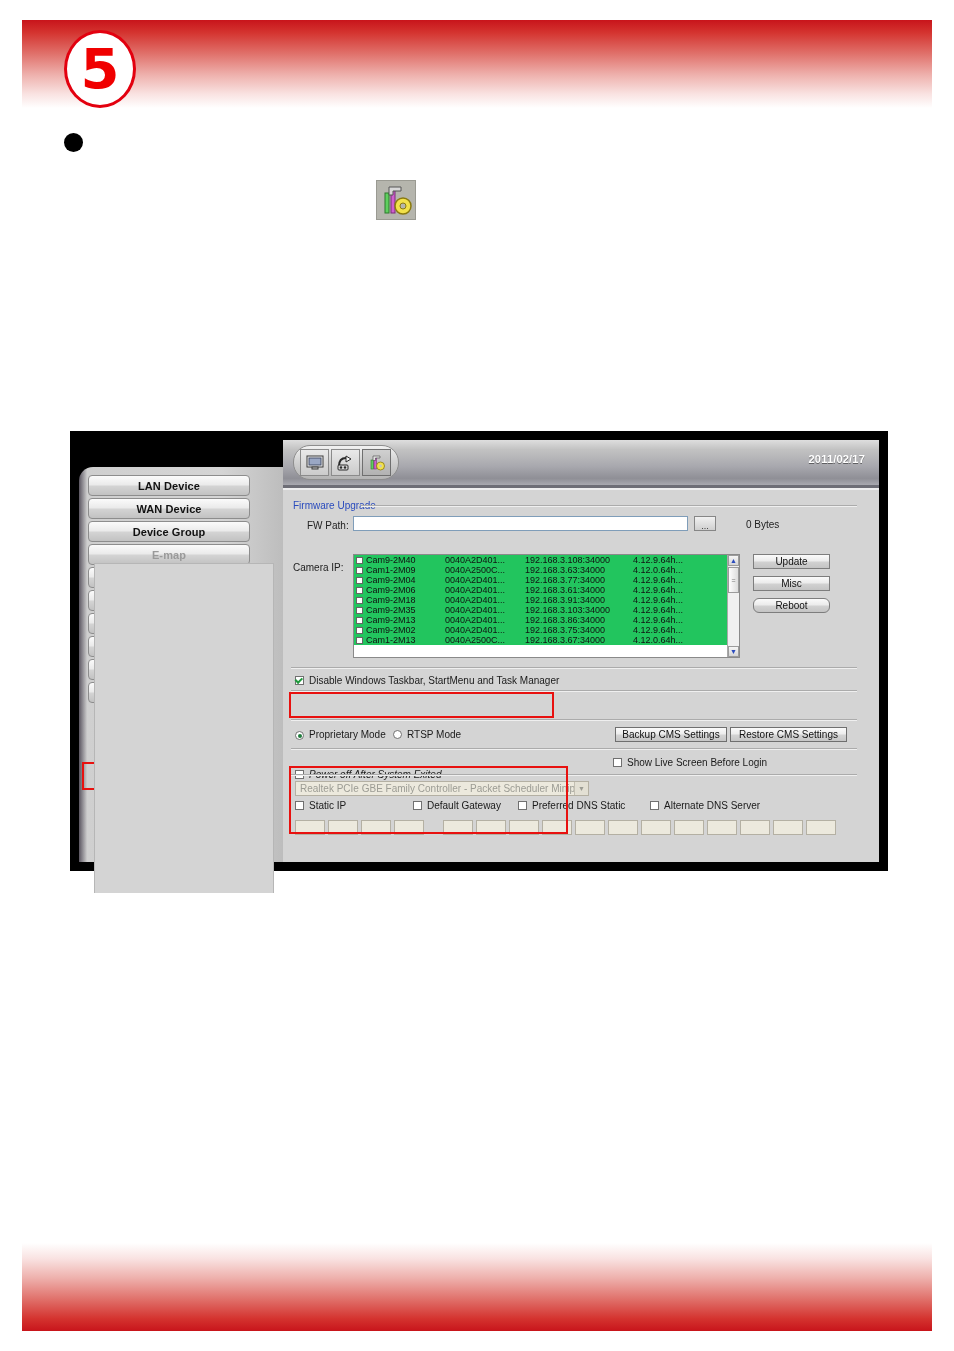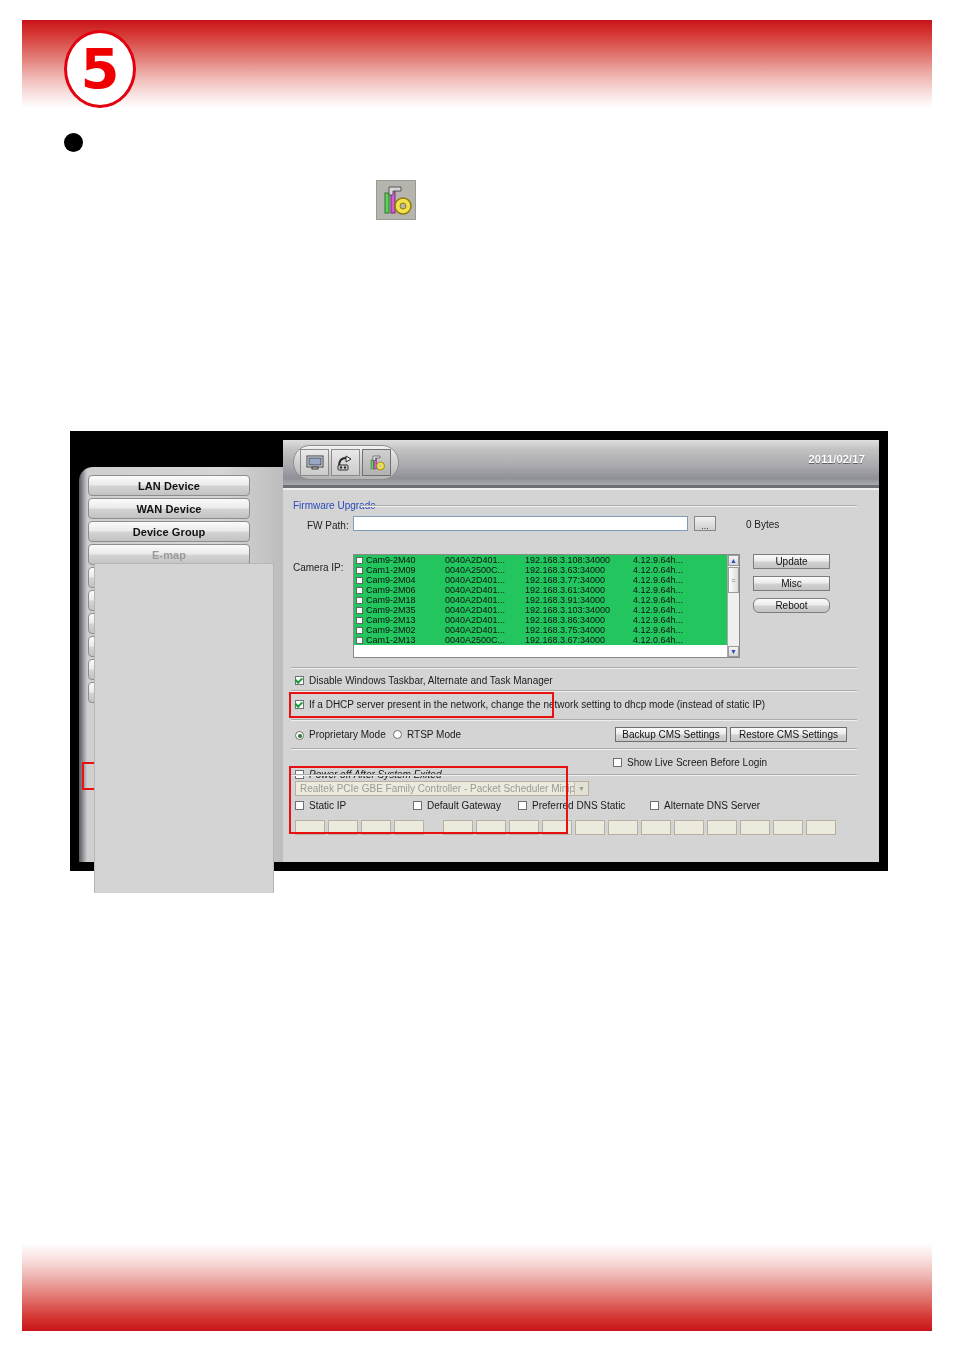--- a/index.html
+++ b/index.html
@@ -490,29 +490,25 @@
     </div>
 
     <div class="act-btn" style="top:64px;">Update</div>
     <div class="act-btn" style="top:86px;">Misc</div>
     <div class="act-btn" style="top:108px;border-radius:6px;">Reboot</div>
 
     <div class="sep-line" style="left:8px;top:177px;width:566px;"></div>
 
     <div class="cb-row" style="left:12px;top:185px;">
       <span class="cb checked"></span>
-      <span>Disable Windows Taskbar, Alternate and Task Manager</span>
+      <span>Disable Windows Taskbar, StartMenu and Task Manager</span>
     </div>
 
     <div class="sep-line" style="left:8px;top:200px;width:566px;"></div>
 
-    <div class="cb-row" style="left:12px;top:209px;">
-      <span class="cb checked"></span>
-      <span>If a DHCP server present in the network, change the network setting to dhcp mode (instead of static IP)</span>
-    </div>
     <div id="dhcp-highlight"></div>
 
     <div class="sep-line" style="left:8px;top:229px;width:566px;"></div>
 
     <div class="cb-row" style="left:12px;top:239px;align-items:flex-end;">
       <span class="radio checked"></span>
       <span>Proprietary Mode</span>
     </div>
     <div class="cb-row" style="left:110px;top:239px;">
       <span class="radio"></span>

